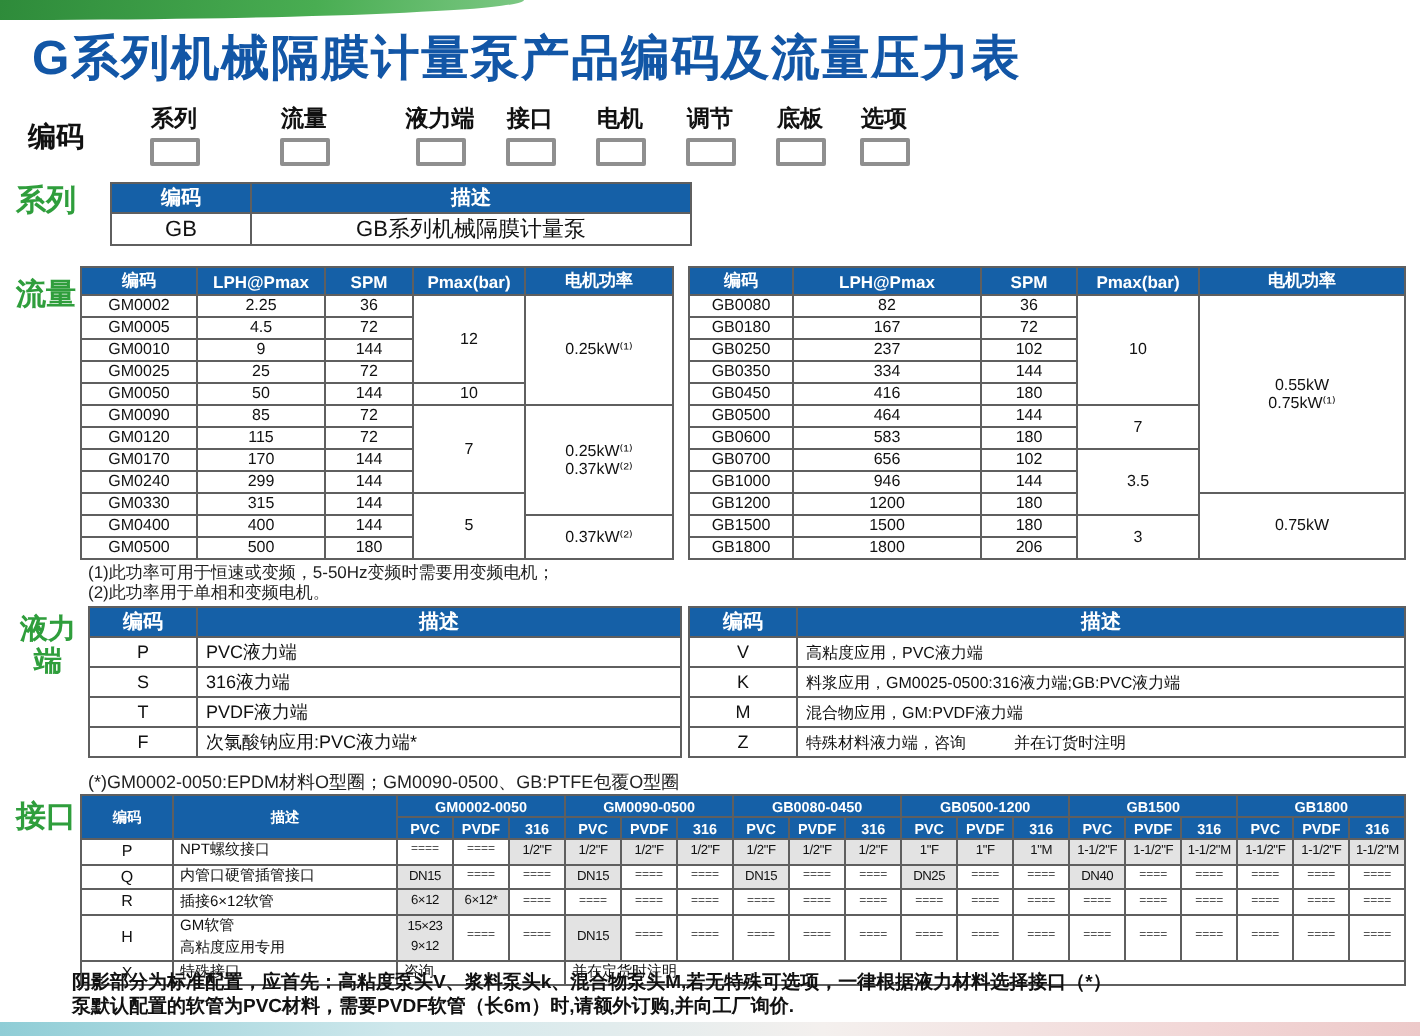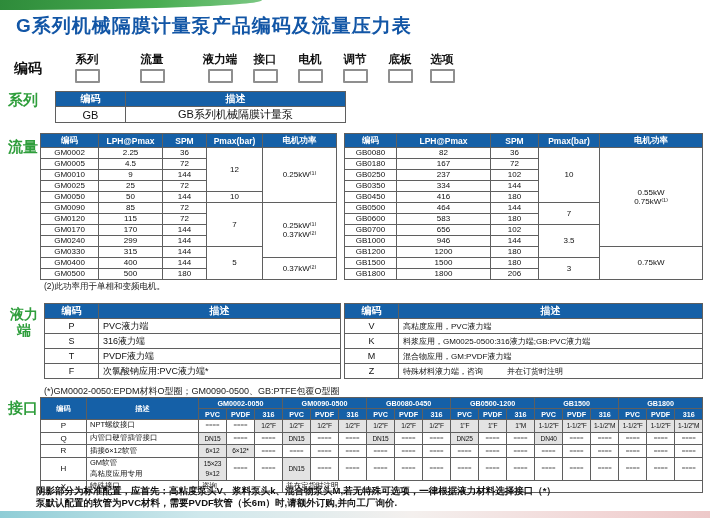--- a/index.html
+++ b/index.html
@@ -12,21 +12,21 @@
   html,body{width:710px;height:518px;}
   body{
     position:relative;background:#fff;overflow:hidden;
     font-family:"Liberation Sans","DejaVu Sans",sans-serif;color:#111;
   }
   .swoosh{position:absolute;left:0;top:0;width:262px;height:10px;
     background:linear-gradient(100deg,#2e8b3a 0%,#49ad52 60%,#7cc884 100%);
     border-radius:0 0 100% 0;}
   .bottom-strip{position:absolute;left:0;bottom:0;width:710px;height:7px;
     background:linear-gradient(90deg,#8fcdd6 0%,#cfe8ec 28%,#f4f0ee 58%,#f2d6d6 85%,#edc9c9 100%);}
-  .title{position:absolute;left:16px;top:13px;font-size:19px;font-weight:800;
+  .title{position:absolute;left:16px;top:13px;font-size:24px;font-weight:800;
     color:var(--titleblue);letter-spacing:1px;white-space:nowrap;}
 
   
   .coding-label{position:absolute;left:14px;top:60px;font-size:14px;font-weight:bold;}
   .cfield{position:absolute;top:52px;width:46px;text-align:center;}
   .cfield .cf-label{display:block;font-size:11.5px;font-weight:bold;white-space:nowrap;}
   .cfield .cf-box{display:inline-block;width:25px;height:14px;background:#fff;
     border:2px solid #8f8f8f;margin-top:2px;border-radius:1px;}
   .f0{left:64px;} .f1{left:129px;} .f2{left:192px;width:56px;} .f3{left:242px;}
   .f4{left:287px;} .f5{left:332px;} .f6{left:377px;} .f7{left:419px;}
@@ -305,20 +305,21 @@
         <td rowspan="2">3</td>
       </tr>
       <tr>
         <td>GB1800</td>
         <td>1800</td>
         <td>206</td>
       </tr>
     </tbody>
   </table>
 <div class="flow-notes">
+  <div>(1)此功率可用于恒速或变频，5-50Hz变频时需要用变频电机；</div>
   <div>(2)此功率用于单相和变频电机。</div>
 </div>
 
 <span class="sec-label lbl-hyd">液力
 端</span>
 <table class="tbl hyd-tbl hyd-left">
     <colgroup>
       <col style="width: 54px;">
       <col style="width: 242px;">
     </colgroup>

